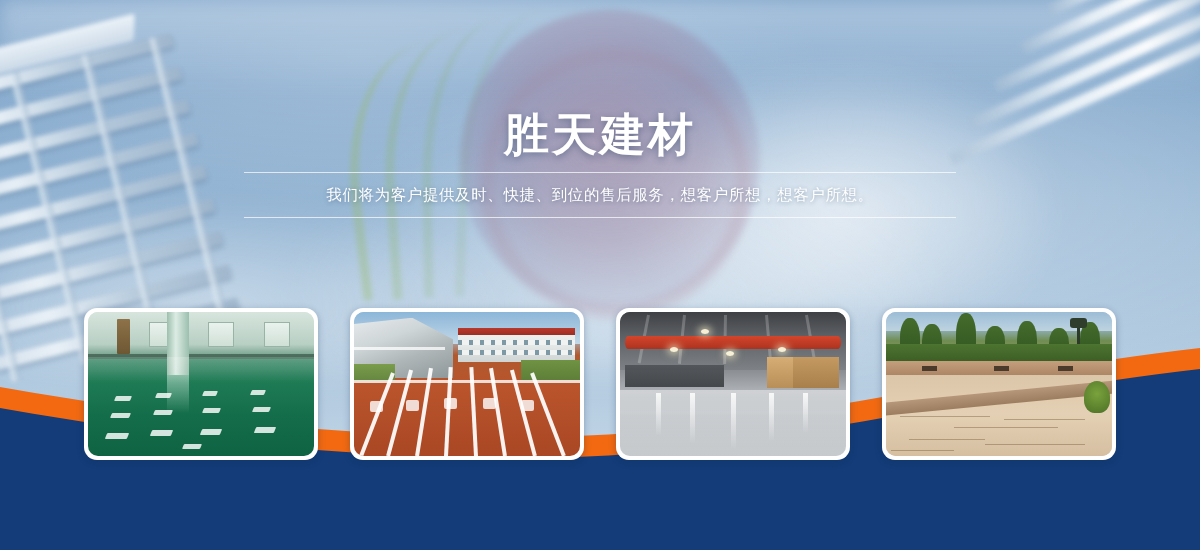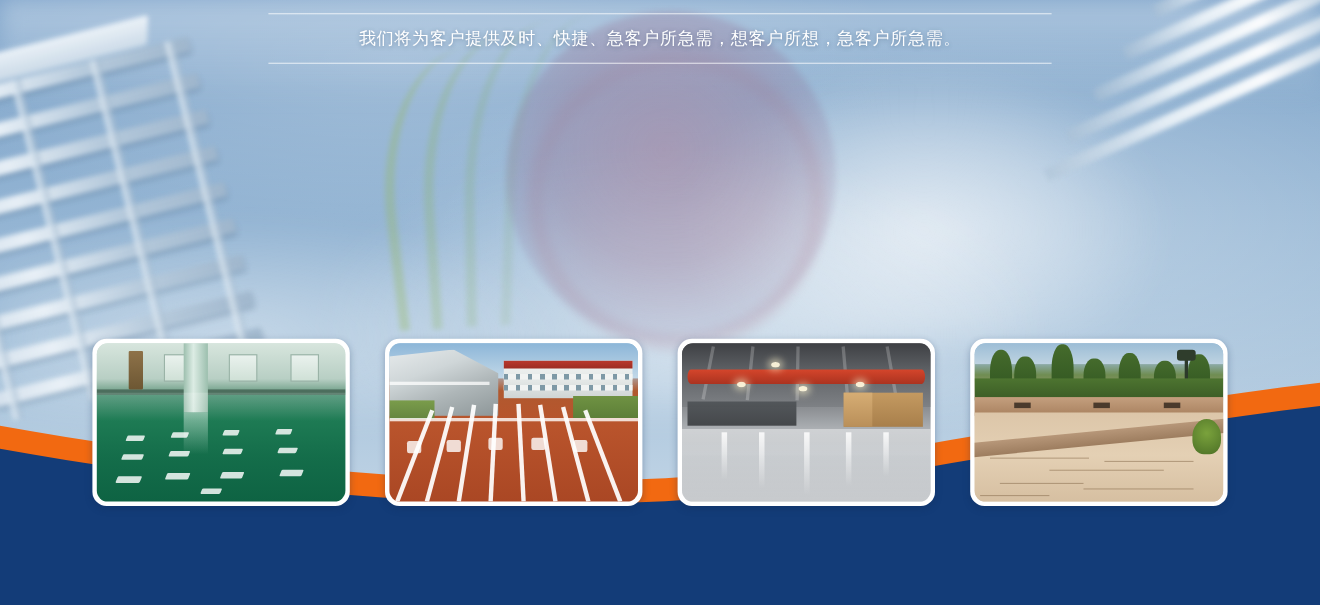--- a/index.html
+++ b/index.html
@@ -300,23 +300,24 @@
     <div class="fin" style="top:114px; width:300px"></div>
   </div>
 
   <svg class="sweep" viewBox="0 0 1200 260" preserveAspectRatio="none">
     <path d="M0,97 C300,150 560,162 760,128 C930,99 1080,72 1200,58 L1200,0 L1200,-10 L0,-10 Z" fill="none"></path>
     <path d="M0,97 C300,150 560,162 760,128 C930,99 1080,72 1200,58 L1200,84 C1080,98 930,125 760,154 C560,188 300,176 0,123 Z" fill="#F26911"></path>
     <path d="M0,118 C300,171 560,183 760,149 C930,120 1080,93 1200,79 L1200,260 L0,260 Z" fill="#133C78"></path>
   </svg>
 
   <div class="copy">
+    <div class="title-main">胜天建材</div>
     <div class="rules">
       <div class="rule"></div>
-      <div class="tagline">我们将为客户提供及时、快捷、急客户所急需，想客户所想，急客户所急需。</div>
+      <div class="tagline">我们将为客户提供及时、快捷、到位的售后服务，想客户所想，想客户所想。</div>
       <div class="rule"></div>
     </div>
   </div>
 
   <div class="strip">
 
     <div class="card">
       <div class="shot s1">
         <div class="wall"></div>
           <div class="skirt"></div>

